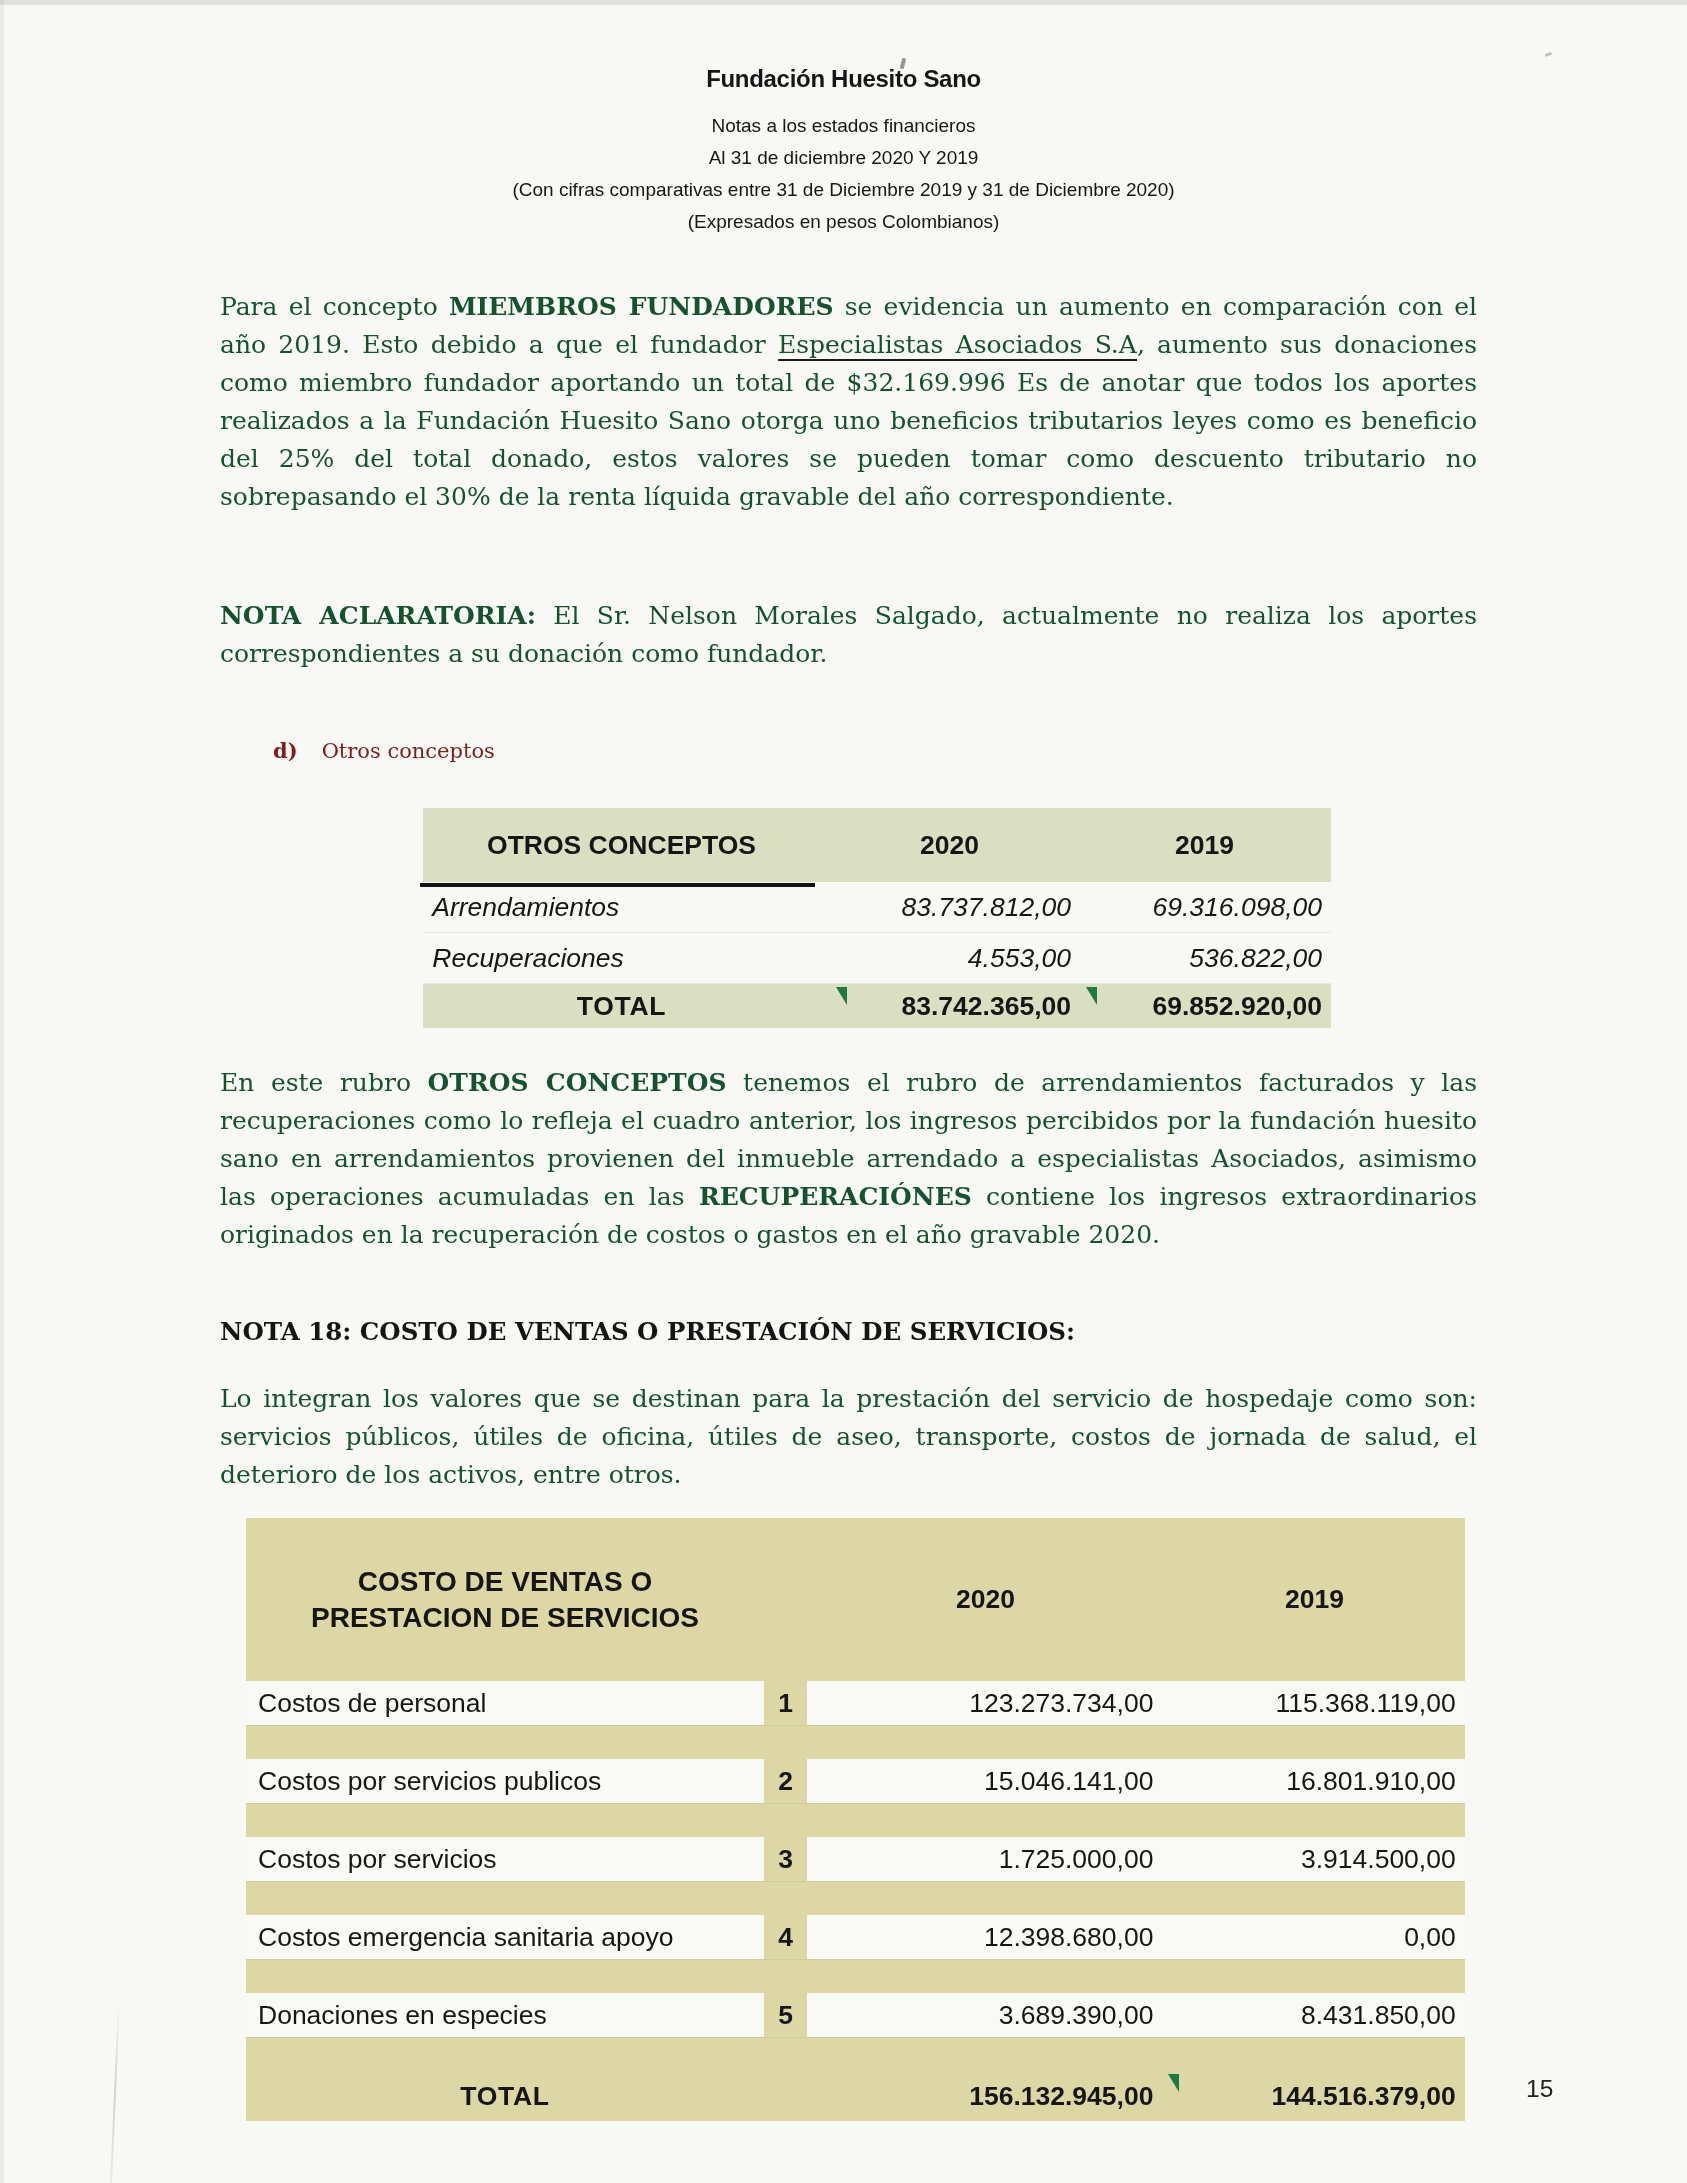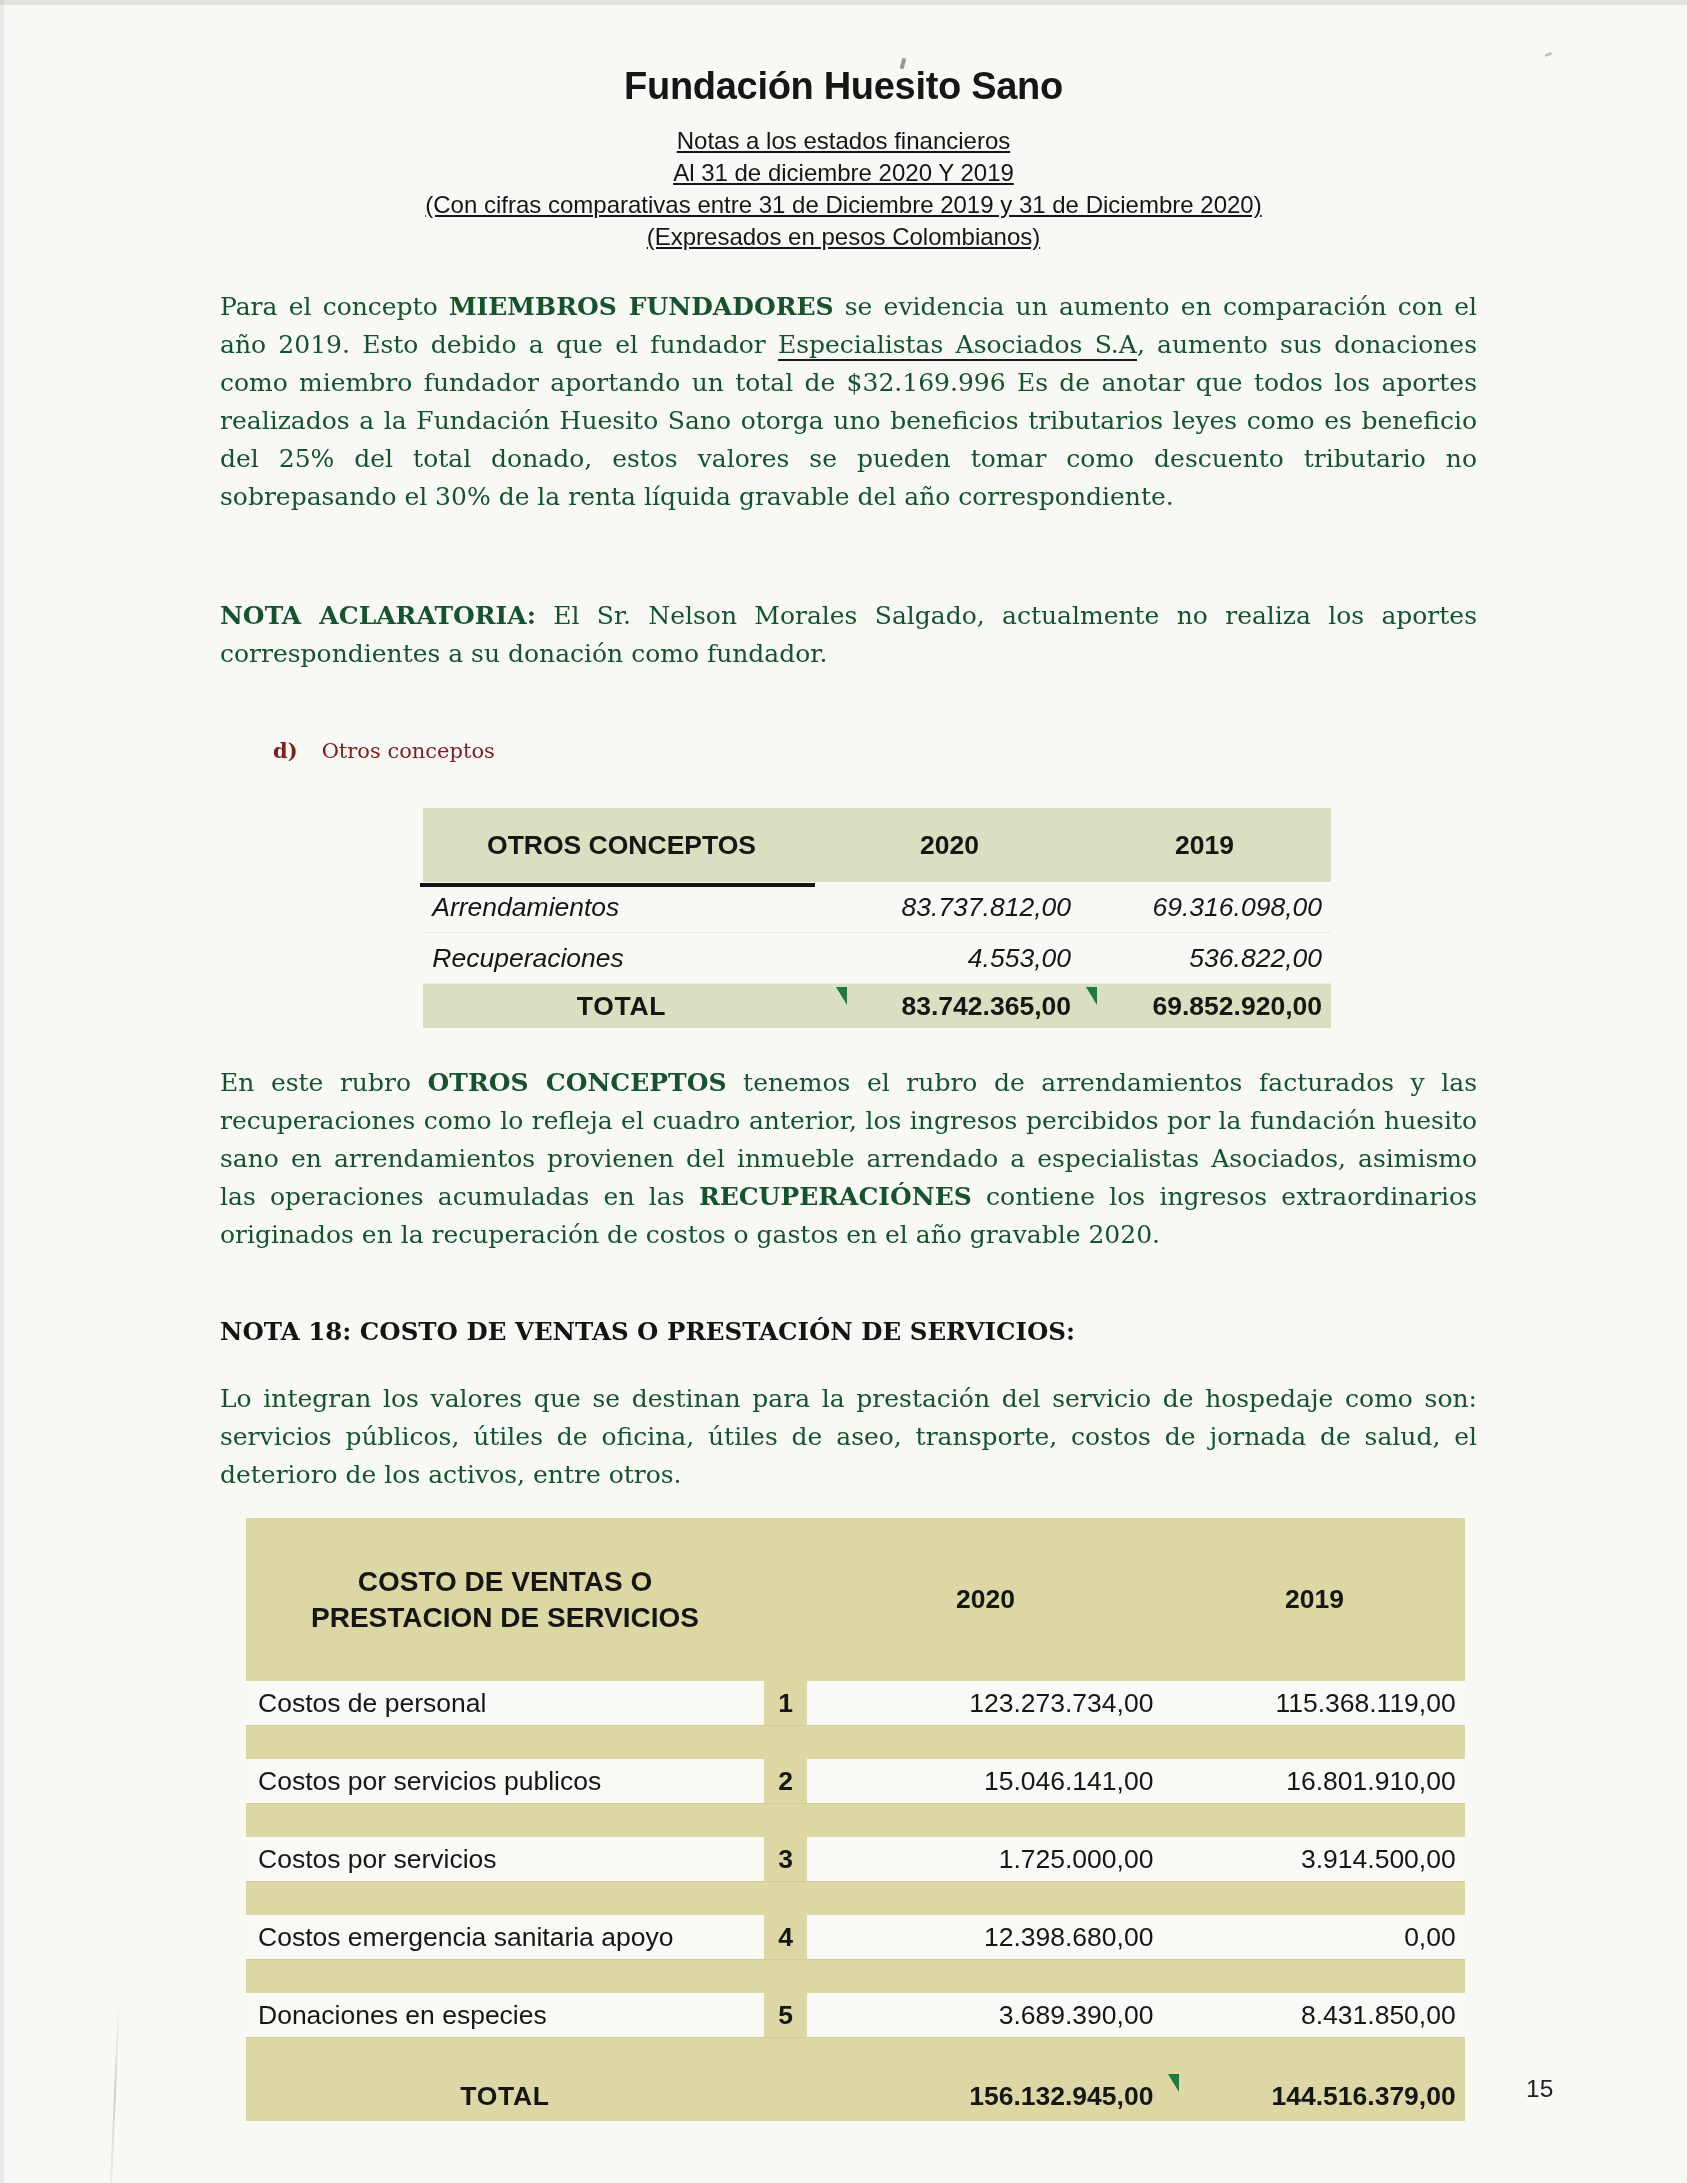--- a/index.html
+++ b/index.html
@@ -16,22 +16,22 @@
   .scan-left{position:absolute;top:0;left:0;width:4px;bottom:0;background:rgba(120,120,120,.10);}
   .crease{position:absolute;left:114px;top:2002px;width:2px;height:181px;
     background:linear-gradient(to bottom,rgba(0,0,0,0),rgba(0,0,0,.16),rgba(0,0,0,.05));
     transform:rotate(2.5deg);}
   .speck{position:absolute;background:#555;border-radius:1.3px;opacity:.6;}
   .speck.s1{left:901px;top:58px;width:4px;height:10.6px;transform:rotate(14deg);}
   .speck.s2{left:1545px;top:53px;width:6.6px;height:3.3px;transform:rotate(-20deg);opacity:.35;}
 
   
   .doc-header{position:absolute;top:65px;left:0;width:1687px;text-align:center;}
-  .doc-title{font-size:38px;font-weight:bold;letter-spacing:-0.3px;margin-bottom:17px;}
-  .doc-sub{font-size:24px;line-height:32px;text-decoration:underline;}
+  .doc-title{font-size:24px;font-weight:bold;letter-spacing:-0.3px;margin-bottom:17px;}
+  .doc-sub{font-size:19px;line-height:32px;}
 
   
   .body-p{
     position:absolute;left:220px;width:1257px;margin:0;
     font-family:"DejaVu Serif",serif;
     font-size:25px;line-height:38px;text-align:justify;color:#14532d;
   }
   .seg-b{font-weight:bold;}
   .seg-u{text-decoration:none;border-bottom:2.6px solid #1b1b1b;}
   .p1{top:288px;}

